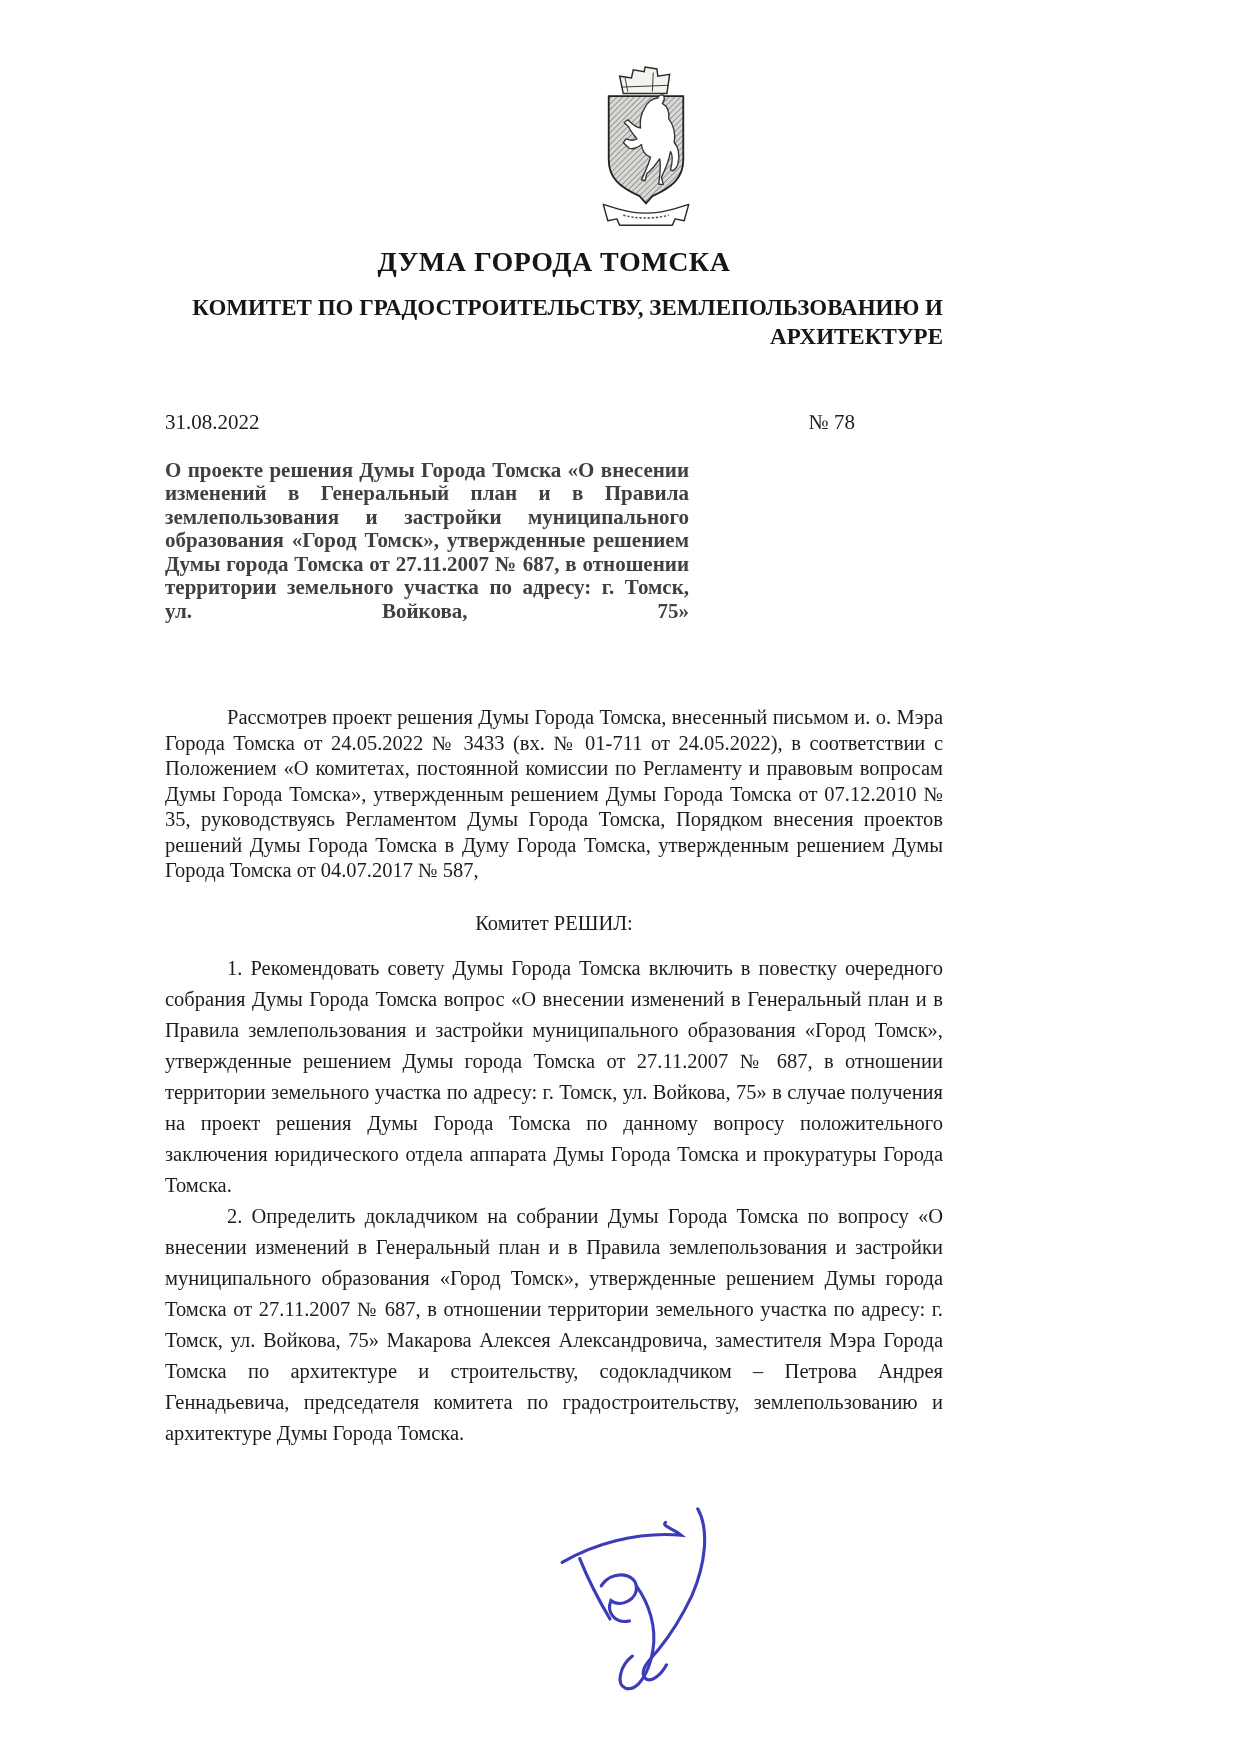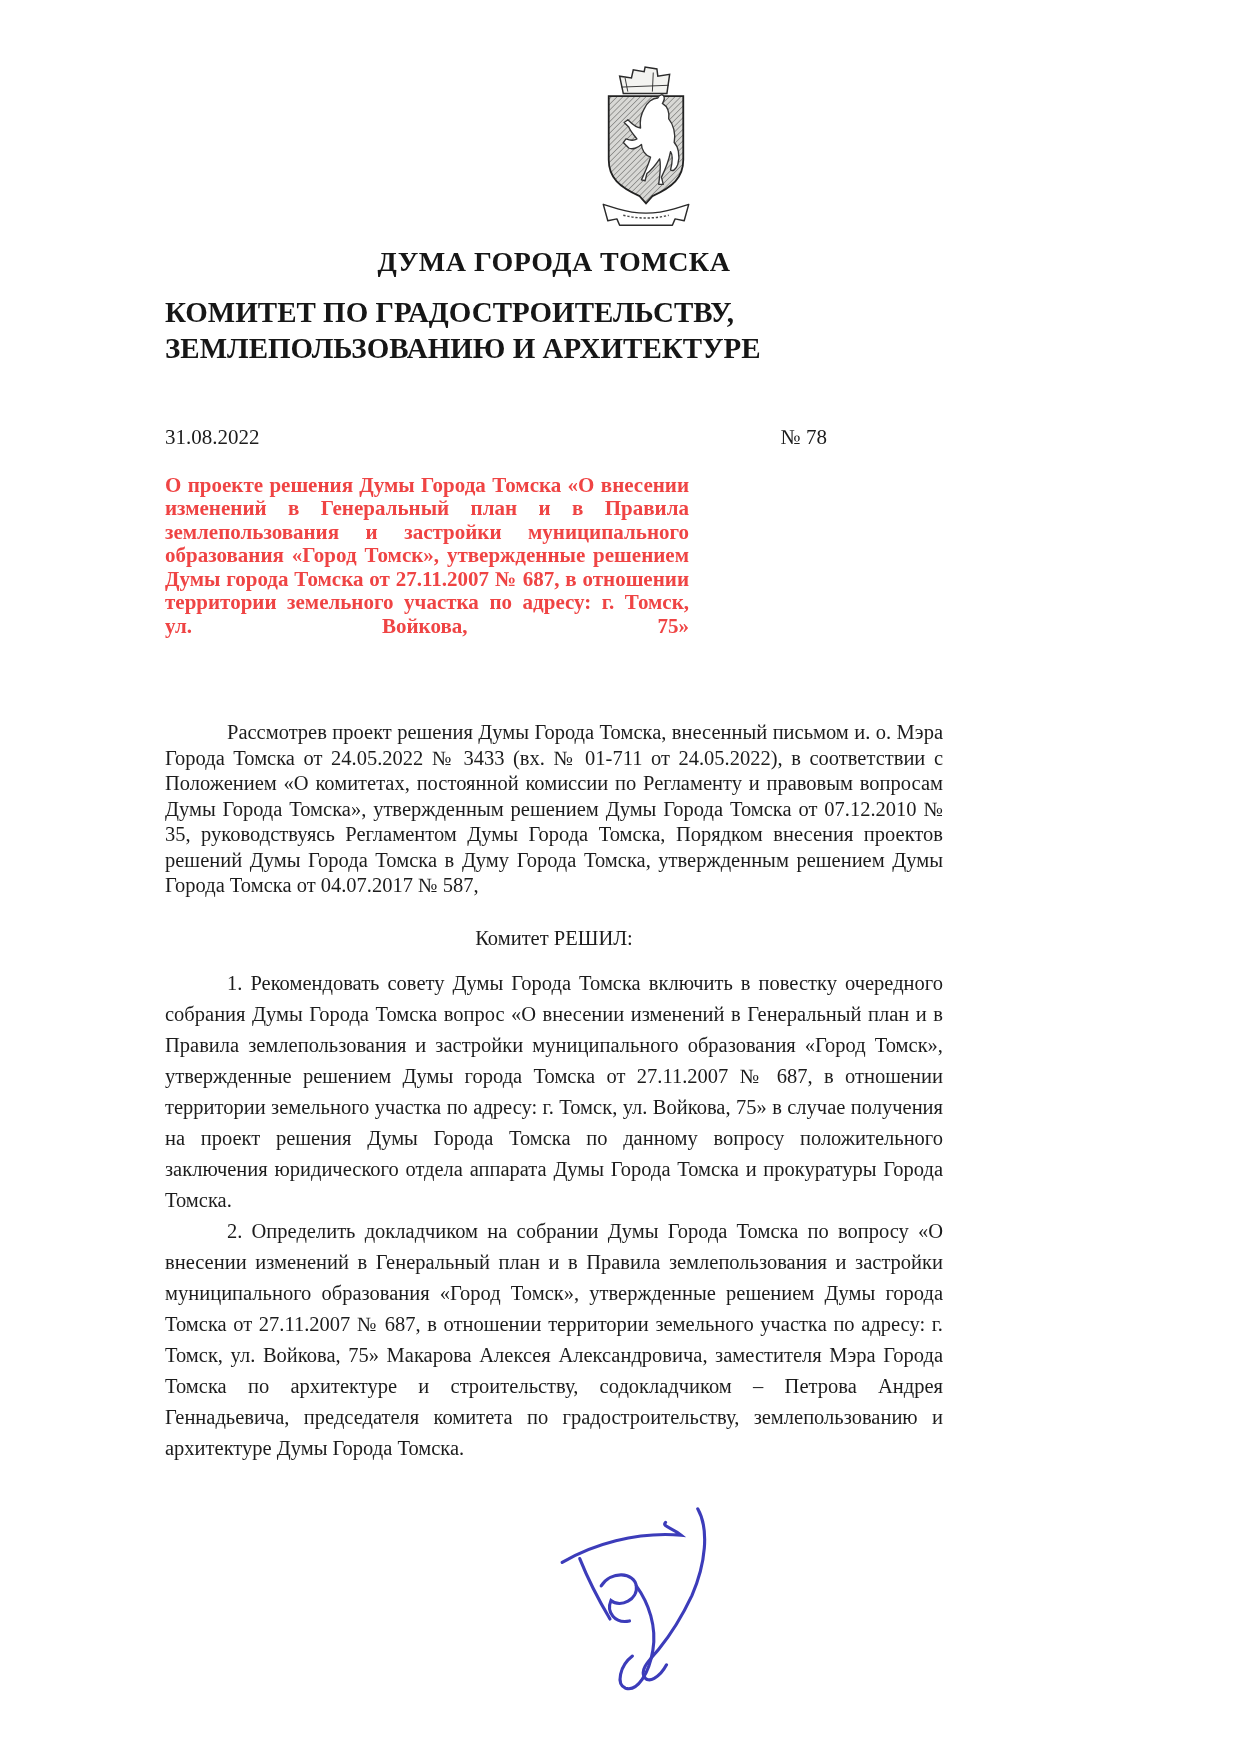--- a/index.html
+++ b/index.html
@@ -15,38 +15,38 @@
   .content{padding:0 162px 0 165px;box-sizing:border-box;}
 
   .emblem-wrap{display:flex;justify-content:center;padding-top:62px;}
   .emblem-wrap svg{position:relative;left:92px;}
 
   .org-name{
     margin:12px 0 0;text-align:center;
     font-size:28px;font-weight:bold;letter-spacing:.5px;color:#161616;
   }
   .committee-name{
-    margin:16px auto 0;max-width:930px;text-align:left;
-    font-size:29px;font-weight:bold;line-height:1.25;color:#161616;
+    margin:16px auto 0;max-width:930px;text-align:right;
+    font-size:23px;font-weight:bold;line-height:1.25;color:#161616;
   }
   .doc-type{
     margin:24px 0 0;text-align:center;
     font-size:27px;font-weight:bold;letter-spacing:1px;color:#161616;
   }
 
   .meta-row{
     display:flex;justify-content:space-between;align-items:baseline;
     margin-top:58px;font-size:21px;
   }
-  .doc-number{margin-right:116px;}
+  .doc-number{margin-right:88px;}
 
   .subject{
     width:524px;margin-top:24px;
     font-size:21px;font-weight:bold;line-height:23.5px;
-    text-align:justify;text-align-last:justify;color:#ef4444;
+    text-align:justify;text-align-last:justify;color:#404040;
   }
 
   .preamble{
     margin:82px 0 0;
     font-size:20.5px;line-height:25.5px;
     text-align:justify;text-indent:62px;
   }
 
   .resolved-heading{
     margin:28px 0 0;text-align:center;font-size:20.5px;

